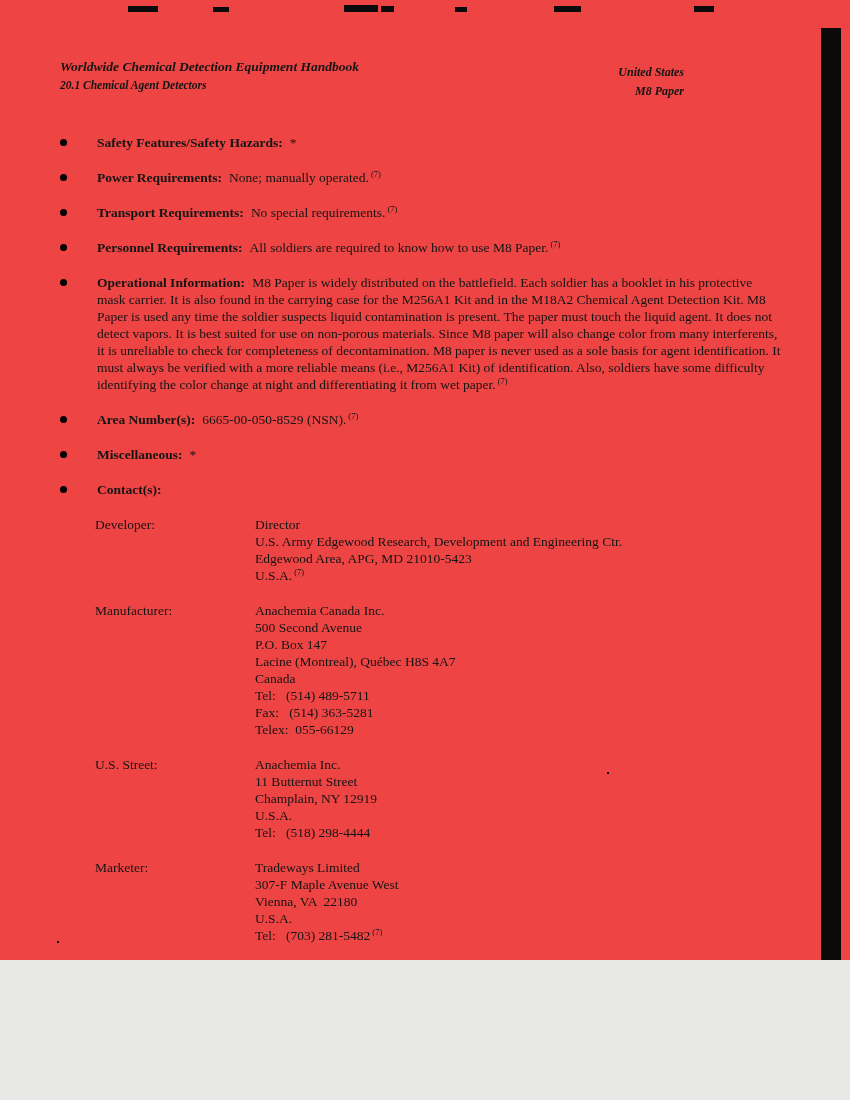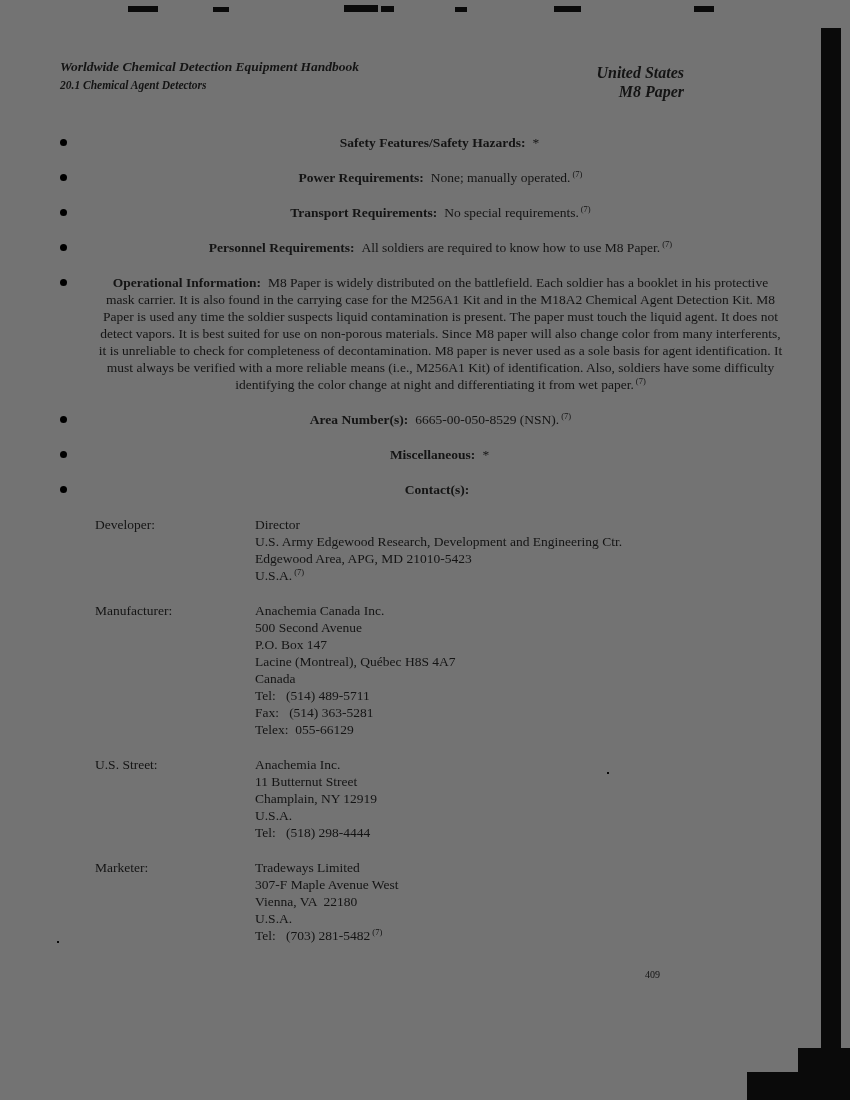--- a/index.html
+++ b/index.html
@@ -1,41 +1,41 @@
 <!DOCTYPE html>
 <html><head>
 <meta charset="utf-8">
 <style>
   html,body { margin:0; padding:0; background:#e8e8e6; }
   .page {
     position:relative;
-    width:850px; height:1100px;
-    background:#737373;
+    width:850px; height:960px;
+    background:#ef4444;
     font-family:"Liberation Serif", serif;
     color:#141414;
     overflow:hidden;
   }
   .content {
     position:absolute;
     left:60px; top:58px;
     width:724px;
     font-size:13.5px;
     line-height:17px;
   }
 
   
   .doc-header { display:flex; justify-content:space-between; margin-bottom:34px; }
   .doc-header-left .title { font-size:13.5px; font-weight:bold; font-style:italic; }
   .doc-header-left .subtitle { font-size:11.5px; font-weight:bold; font-style:italic; margin-top:2px; }
-  .doc-header-right { text-align:right; margin-right:100px; font-size:16px; font-weight:bold; font-style:italic; }
+  .doc-header-right { text-align:right; margin-right:100px; font-size:12px; font-weight:bold; font-style:italic; }
   .doc-header-right .country { margin-top:6px; }
   .doc-header-right .docname { margin-top:2px; }
 
   
-  .bullet-item { display:flex; margin-bottom:18px;text-align:center; }
+  .bullet-item { display:flex; margin-bottom:18px; }
   .dot { flex:none; width:7px; height:7px; border-radius:50%; background:#000; margin-top:5px; margin-right:30px; }
   .bullet-body { flex:1; }
   .b-label { font-weight:bold; margin-right:7px; }
   sup { font-size:8.5px; line-height:0; margin-left:2px; }
 
   
   .contacts { margin-left:35px; }
   .contact-row { display:flex; margin-bottom:18px;justify-content:space-between; }
   .contact-role { flex:none; width:160px; }
   .contact-lines { flex:1; }

